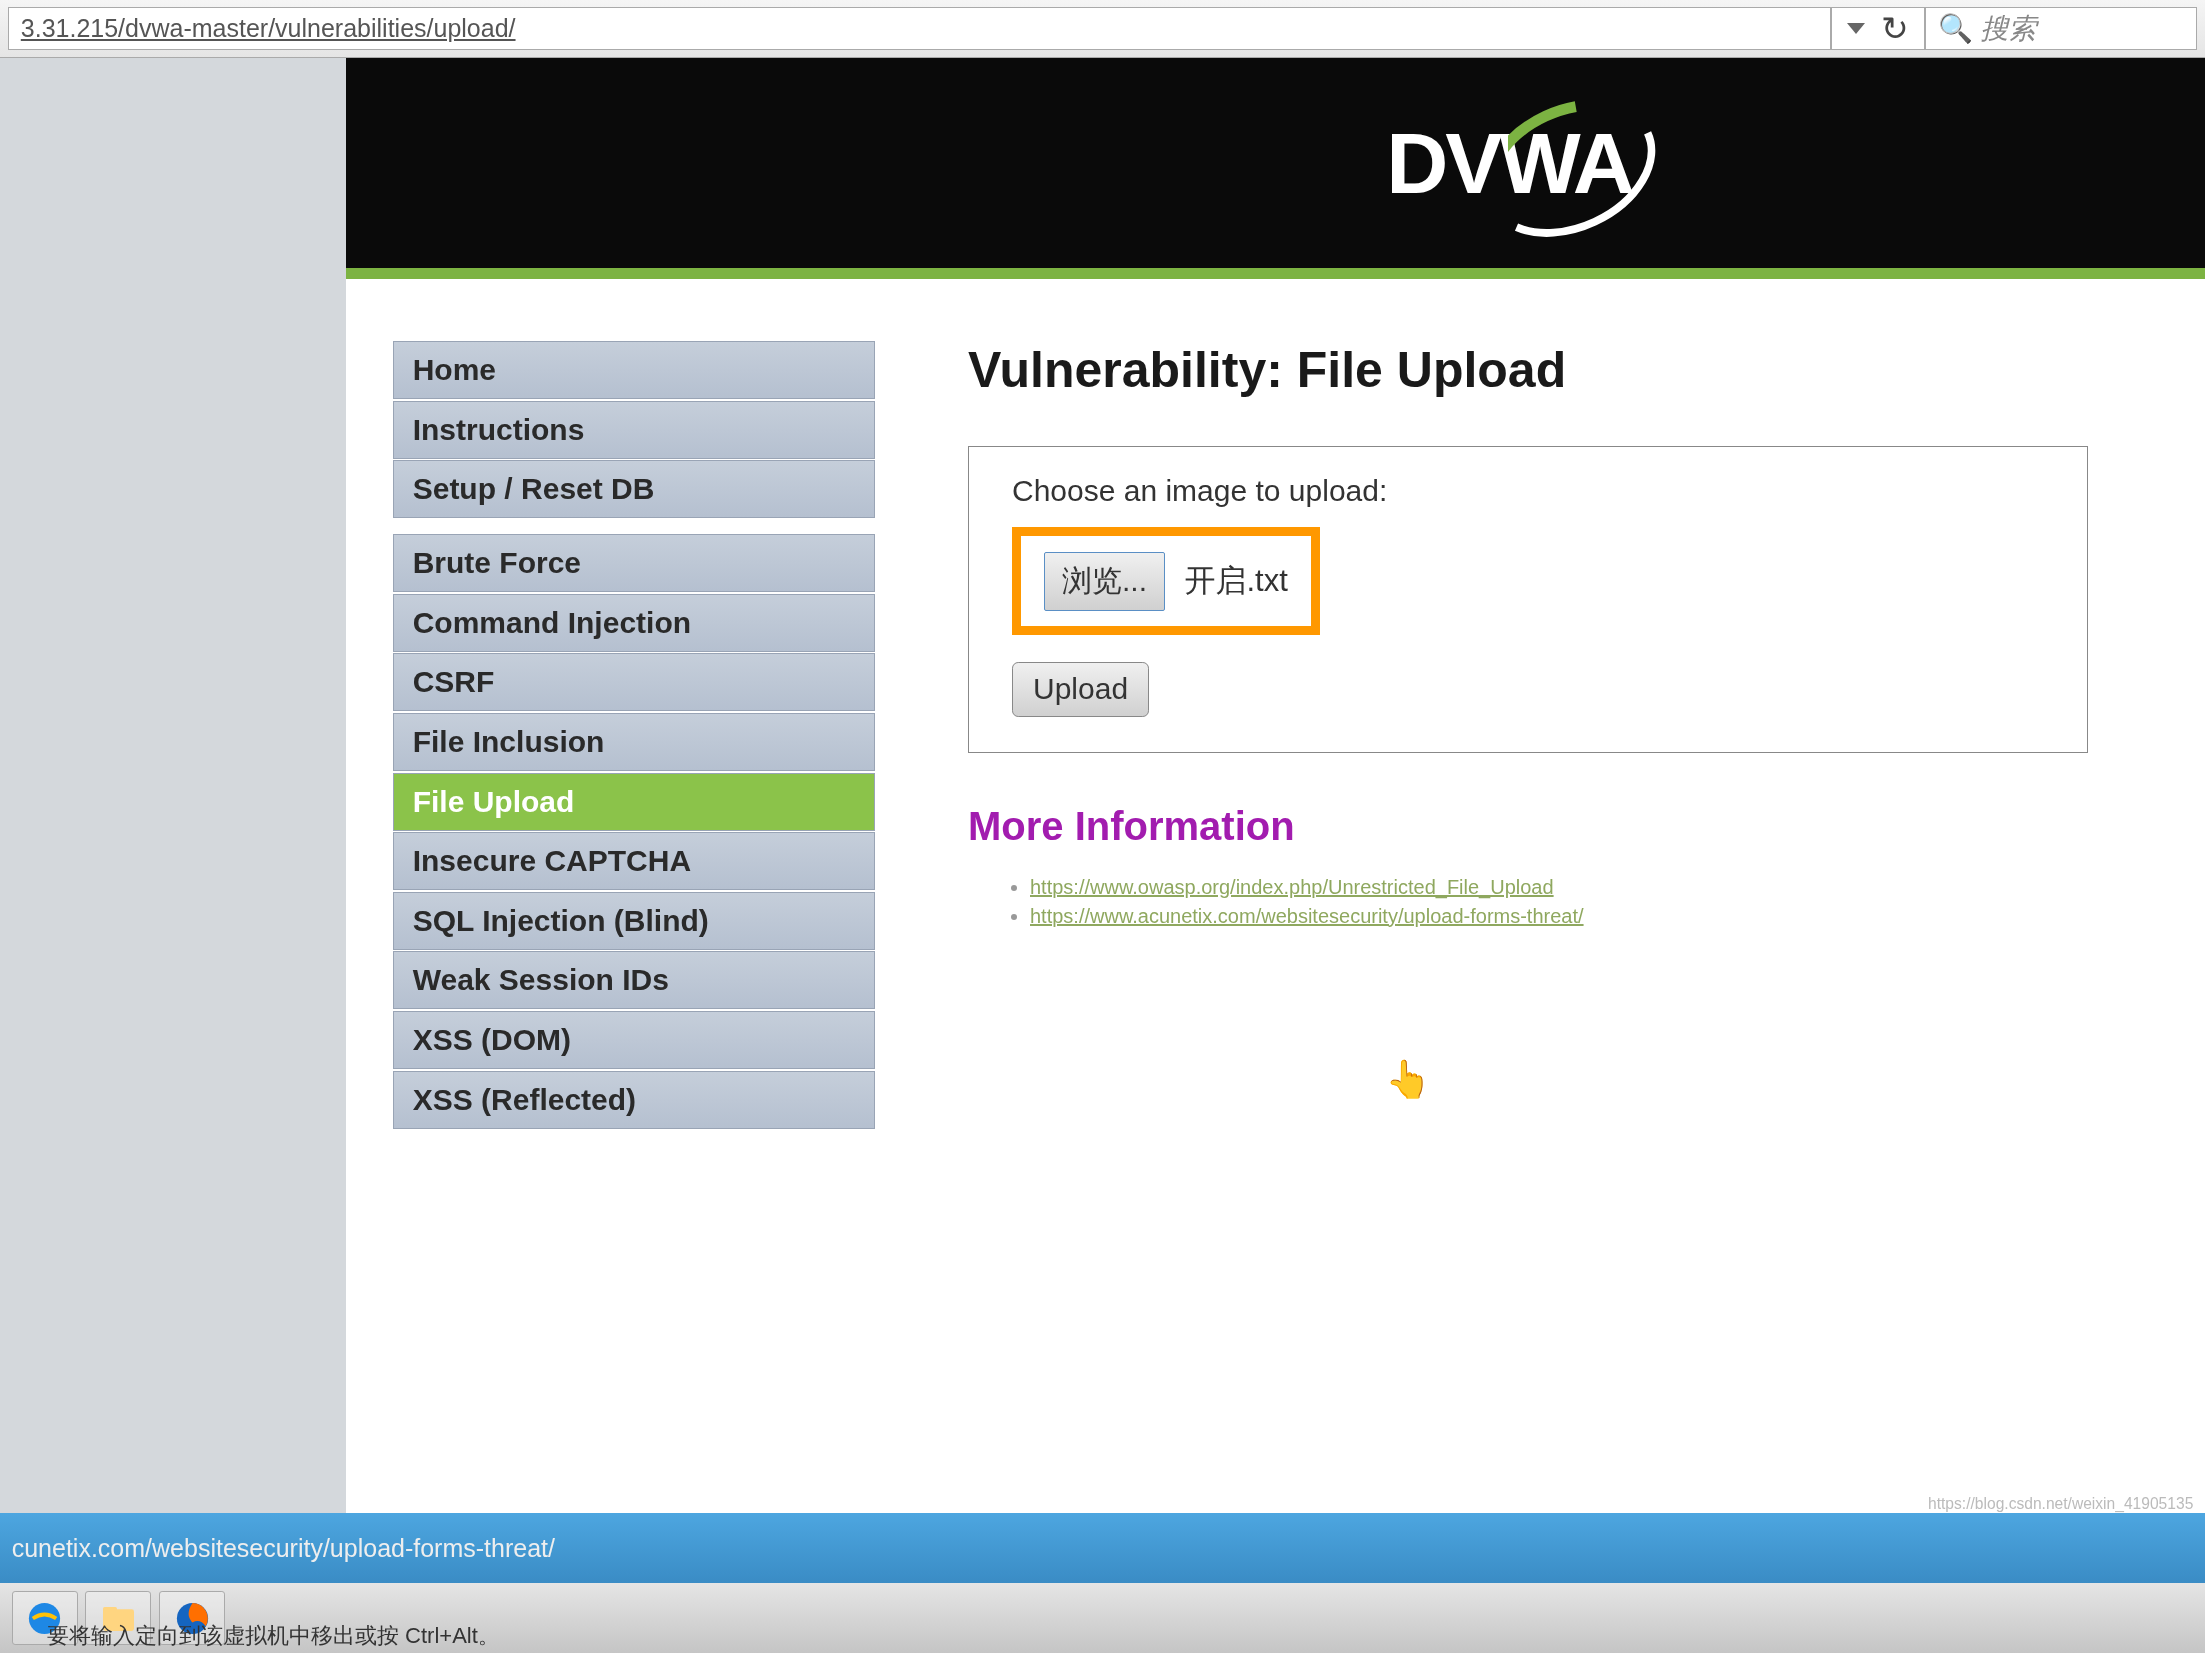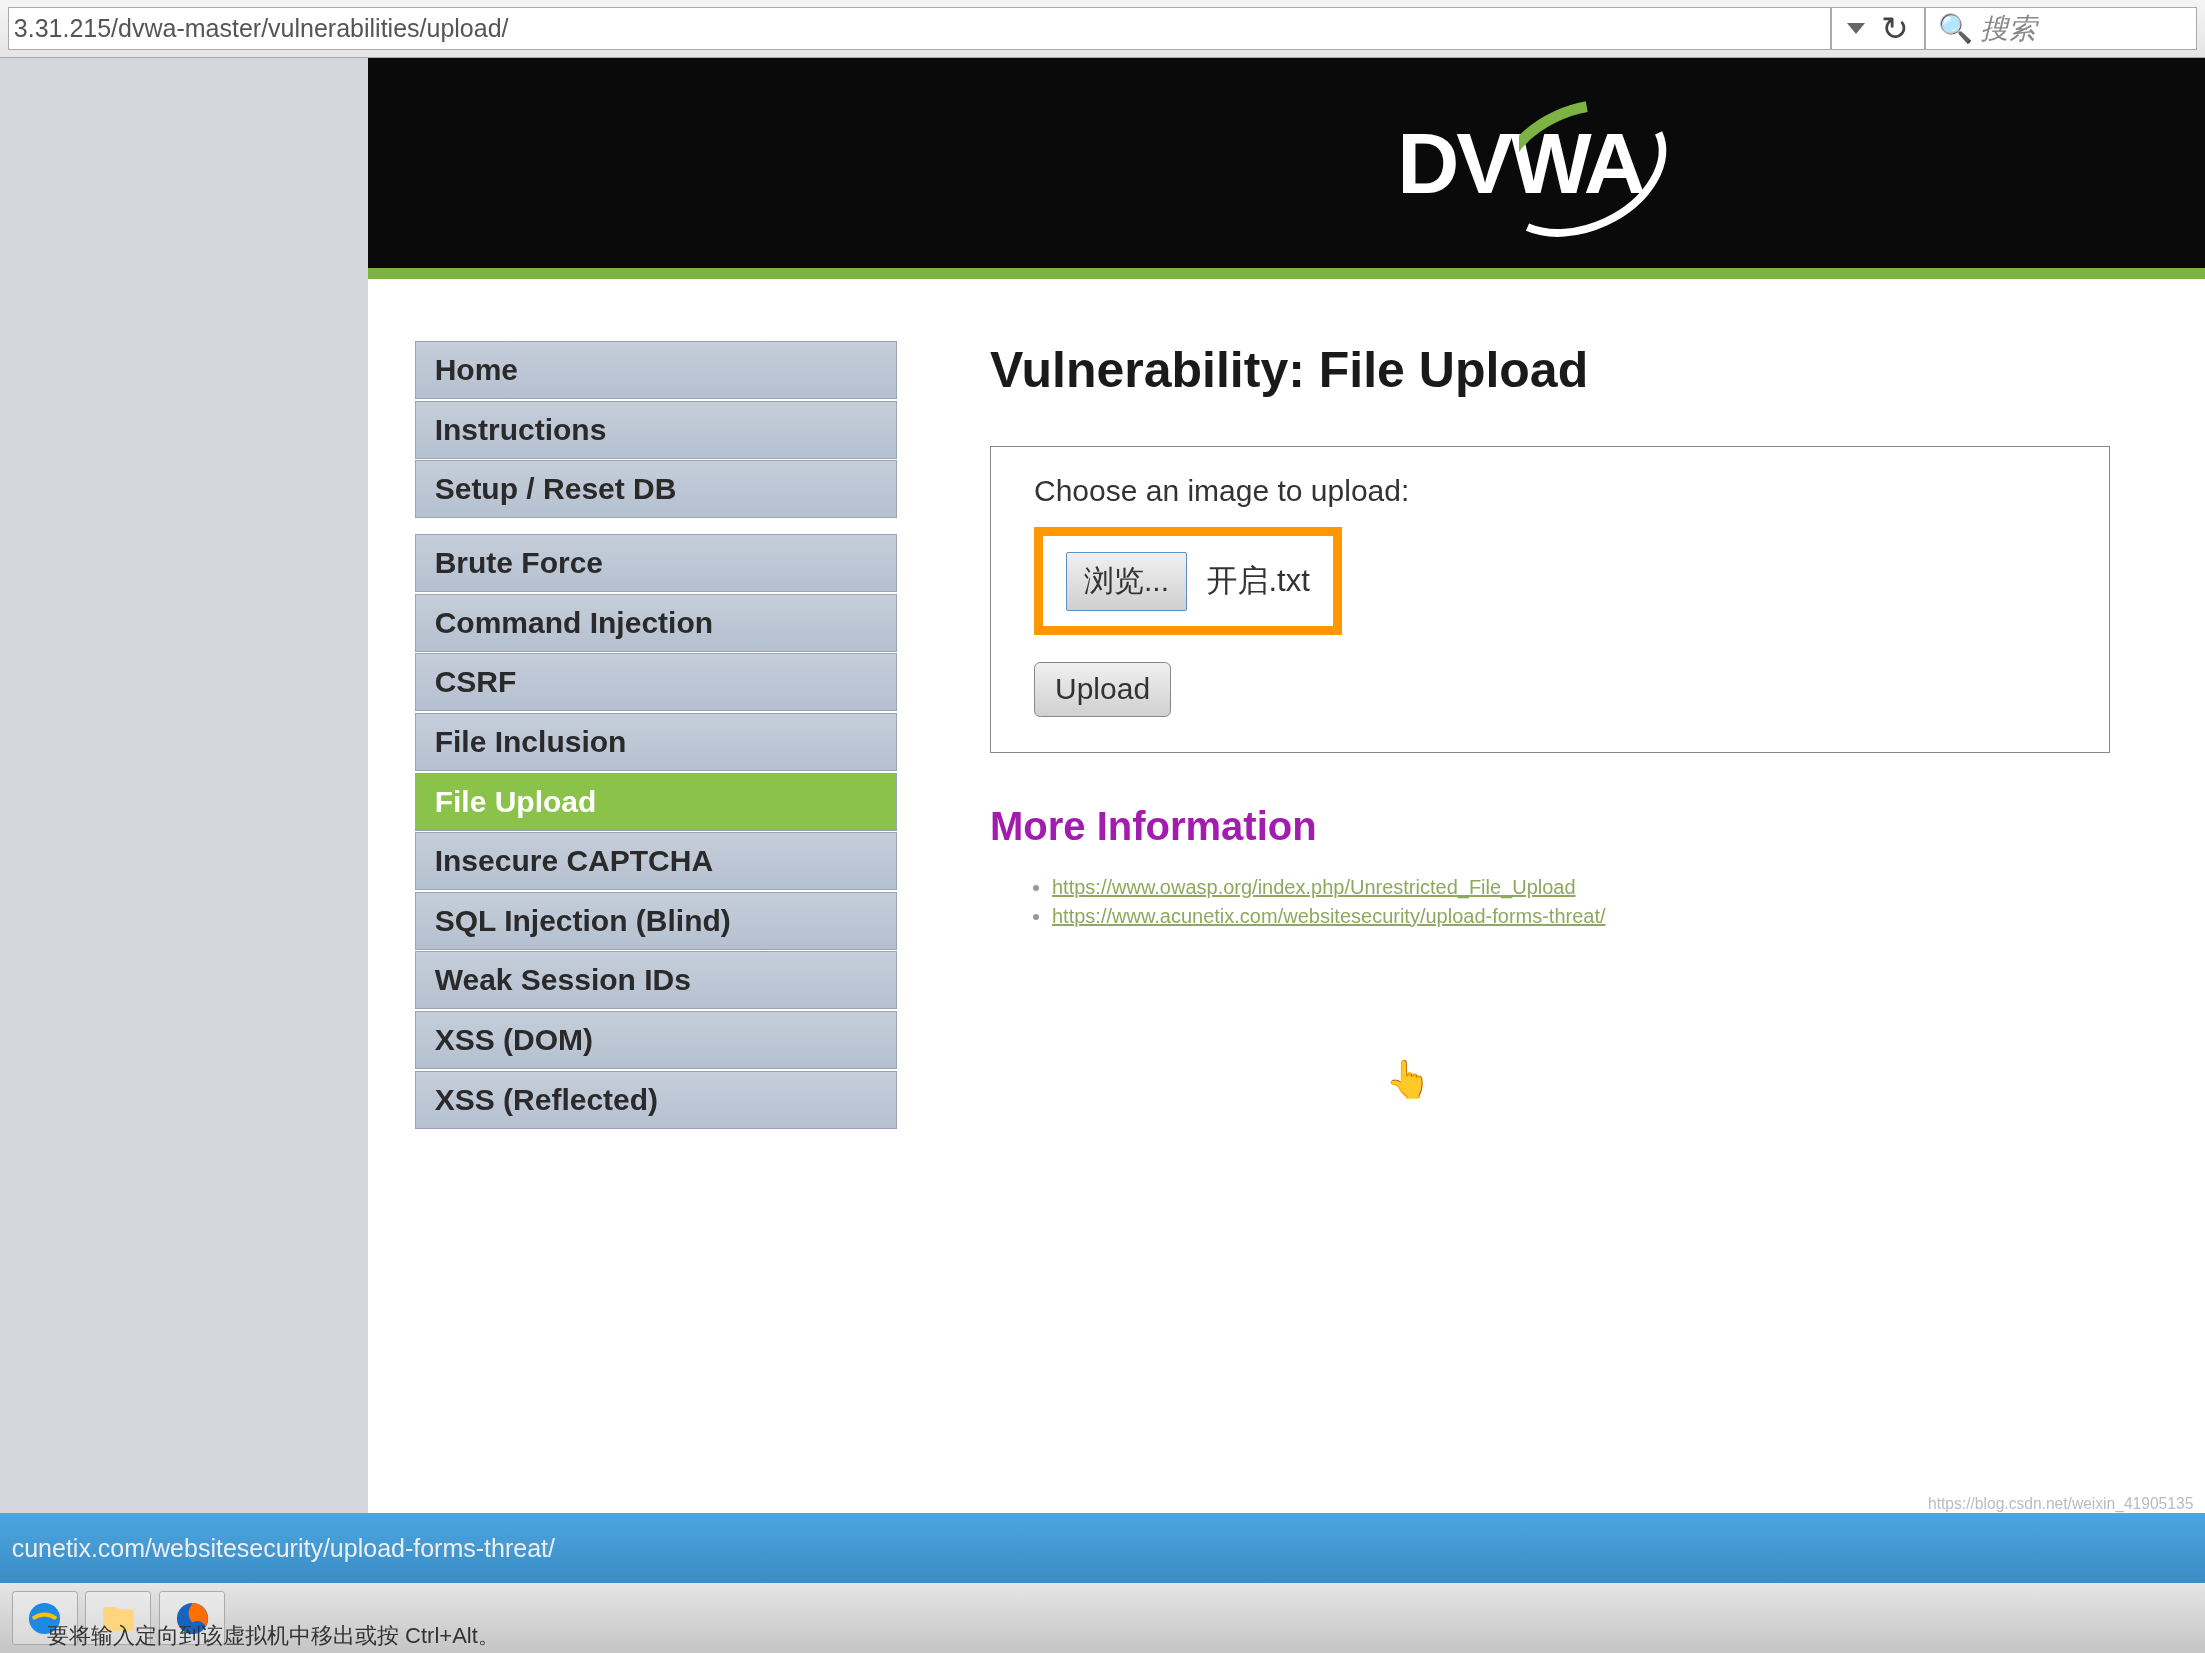--- a/index.html
+++ b/index.html
@@ -20,25 +20,26 @@
       display: flex;
       align-items: center;
       height: 58px;
       padding: 0 7.8px;
     }
     .url-field {
       flex: 1;
       background: white;
       border: 0.8px solid #aaa;
       height: 43px;
-      padding: 0 5px;
+      padding: 0 12px;
       font-size: 25px;
       color: #555;
       display: flex;
       align-items: center;
+      text-decoration: underline;
     }
     .url-controls {
       display: flex;
       align-items: center;
       gap: 15.6px;
       padding: 0 15.6px;
       background: white;
       border: 0.8px solid #aaa;
       height: 43px;
     }
@@ -69,21 +70,20 @@
       color: #333;
     }
     .search-placeholder {
       font-size: 28px;
       color: #888;
       font-style: italic;
     }
     .content-area {
       display: flex;
       height: calc(100% - 58px - 66px - 70px);
-      padding-left: 22px;
     }
     .left-margin {
       width: 346px;
       background: #d4d8dc;
     }
     .page-wrapper {
       flex: 1;
       background: white;
     }
     .header-banner {

